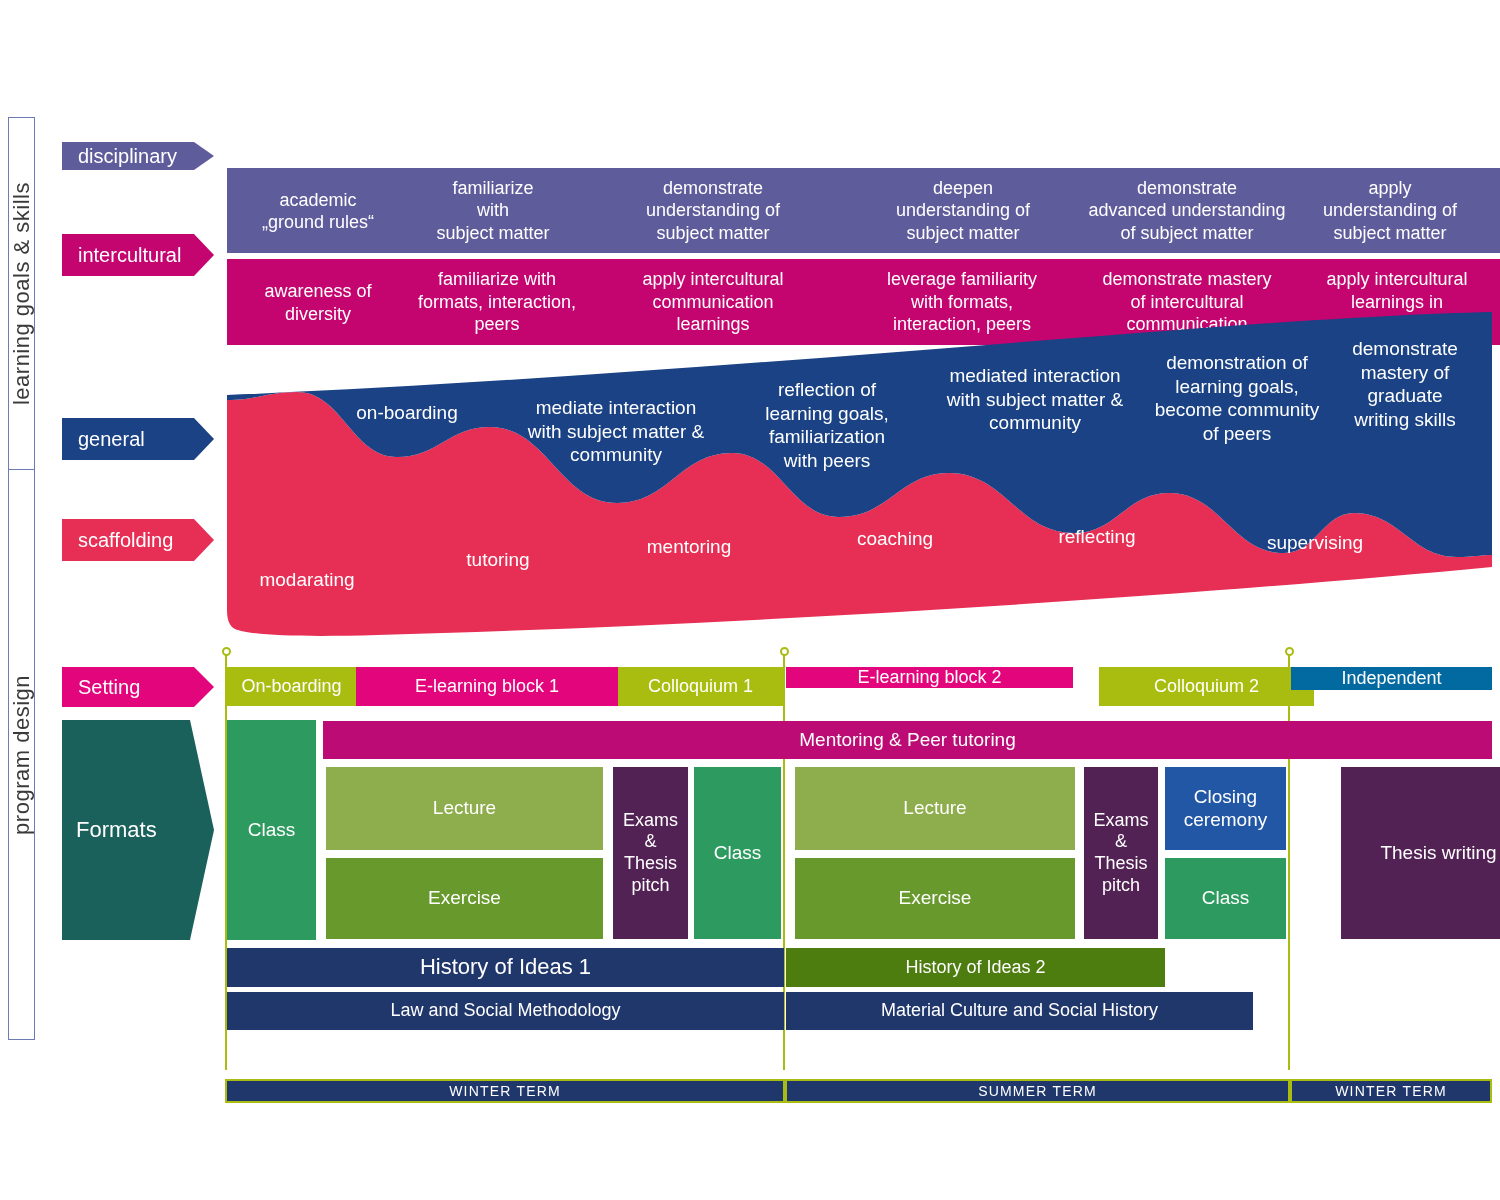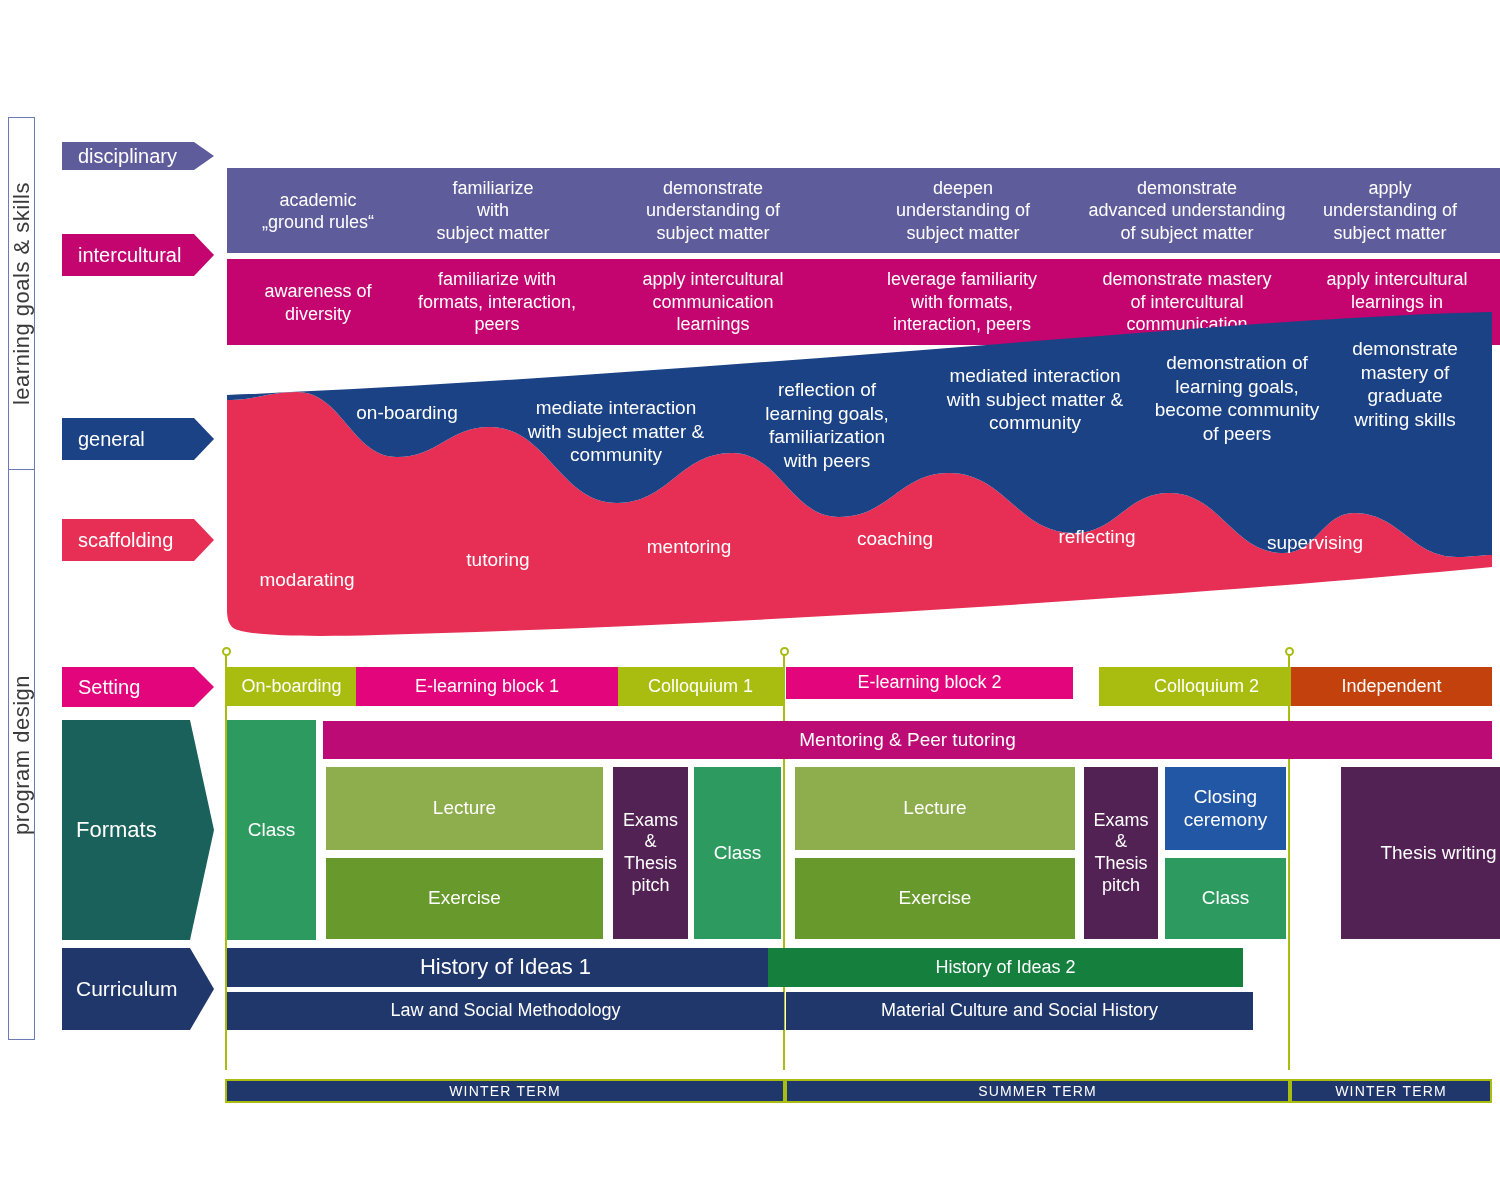--- a/index.html
+++ b/index.html
@@ -57,23 +57,20 @@
     <span>general</span>
   </div>
   <div class="row-arrow" style="top:519px;height:42px;background:#e72e54;">
     <span>scaffolding</span>
   </div>
   <div class="row-arrow" style="top:667px;height:40px;background:#e3057c;">
     <span>Setting</span>
   </div>
   <div class="big-arrow" style="top:720px;height:220px;background:#19615a;font-size:22px;">
     <span>Formats</span>
-  </div>
-  <div class="big-arrow" style="top:948px;height:82px;background:#20376b;">
-    <span>Curriculum</span>
   </div>
 
   <div class="band" style="top:120px;height:85px;background:#5f5c9b;">
     <div class="cell" style="left:91px;">academic
 „ground rules“</div>
     <div class="cell" style="left:266px;">familiarize
 with
 subject matter</div>
     <div class="cell" style="left:486px;">demonstrate
 understanding of
@@ -181,23 +178,23 @@
   <div class="vline" style="left:225px;top:654px;height:416px;"></div>
   <div class="vline" style="left:783px;top:654px;height:416px;"></div>
   <div class="vline" style="left:1288px;top:654px;height:416px;"></div>
   <div class="marker" style="left:222px;top:647px;"></div>
   <div class="marker" style="left:780px;top:647px;"></div>
   <div class="marker" style="left:1285px;top:647px;"></div>
 
   <div class="block" style="left:227px;top:667px;width:129px;height:39px;background:#a9bd11;font-size:18px;">On-boarding</div>
   <div class="block" style="left:356px;top:667px;width:262px;height:39px;background:#e3057c;font-size:18px;">E-learning block 1</div>
   <div class="block" style="left:618px;top:667px;width:165px;height:39px;background:#a9bd11;font-size:18px;">Colloquium 1</div>
-  <div class="block" style="left:786px;top:667px;width:287px;height:32px;background:#e3057c;font-size:18px;">E-learning block 2</div>
+  <div class="block" style="left:786px;top:667px;width:287px;height:21px;background:#e3057c;font-size:18px;">E-learning block 2</div>
   <div class="block" style="left:1099px;top:667px;width:215px;height:39px;background:#a9bd11;font-size:18px;">Colloquium 2</div>
-  <div class="block" style="left:1291px;top:667px;width:201px;height:39px;background:#c2410c;font-size:18px;">Independent</div>
+  <div class="block" style="left:1291px;top:667px;width:201px;height:23px;background:#0369a1;font-size:18px;">Independent</div>
 
   <div class="block" style="left:323px;top:721px;width:1169px;height:38px;background:#bc0b75;">Mentoring &amp; Peer tutoring</div>
   <div class="block" style="left:227px;top:720px;width:89px;height:220px;background:#2d9b5f;">Class</div>
   <div class="block" style="left:326px;top:767px;width:277px;height:83px;background:#8ead4d;">Lecture</div>
   <div class="block" style="left:326px;top:858px;width:277px;height:81px;background:#68992c;">Exercise</div>
   <div class="block" style="left:613px;top:767px;width:75px;height:172px;background:#532255;font-size:18px;">Exams
 &amp;
 Thesis
 pitch</div>
   <div class="block" style="left:694px;top:767px;width:87px;height:172px;background:#2d9b5f;">Class</div>
@@ -207,20 +204,20 @@
 &amp;
 Thesis
 pitch</div>
   <div class="block" style="left:1165px;top:767px;width:121px;height:83px;background:#2257a5;">Closing
 ceremony</div>
   <div class="block" style="left:1165px;top:858px;width:121px;height:81px;background:#2d9b5f;">Class</div>
   <div class="block" style="left:1297px;top:767px;width:195px;height:172px;background:#532255;margin-left:44px;">Thesis writing</div>
 
   <div class="block" style="left:227px;top:948px;width:557px;height:39px;background:#20376b;font-size:22px;">History of Ideas 1</div>
   <div class="block" style="left:227px;top:992px;width:557px;height:38px;background:#20376b;font-size:18px;">Law and Social Methodology</div>
-  <div class="block" style="left:768px;top:948px;width:475px;height:39px;background:#15803d;font-size:18px;">History of Ideas 2</div>
+  <div class="block" style="left:786px;top:948px;width:379px;height:39px;background:#4d7c0f;font-size:18px;">History of Ideas 2</div>
   <div class="block" style="left:786px;top:992px;width:467px;height:38px;background:#20376b;font-size:18px;">Material Culture and Social History</div>
 
   <div class="termbar" style="left:225px;top:1045px;width:560px;height:24px;">WINTER TERM</div>
   <div class="termbar" style="left:785px;top:1045px;width:505px;height:24px;">SUMMER TERM</div>
   <div class="termbar" style="left:1290px;top:1045px;width:202px;height:24px;">WINTER TERM</div>
 
 </div>
 
 </body></html>

